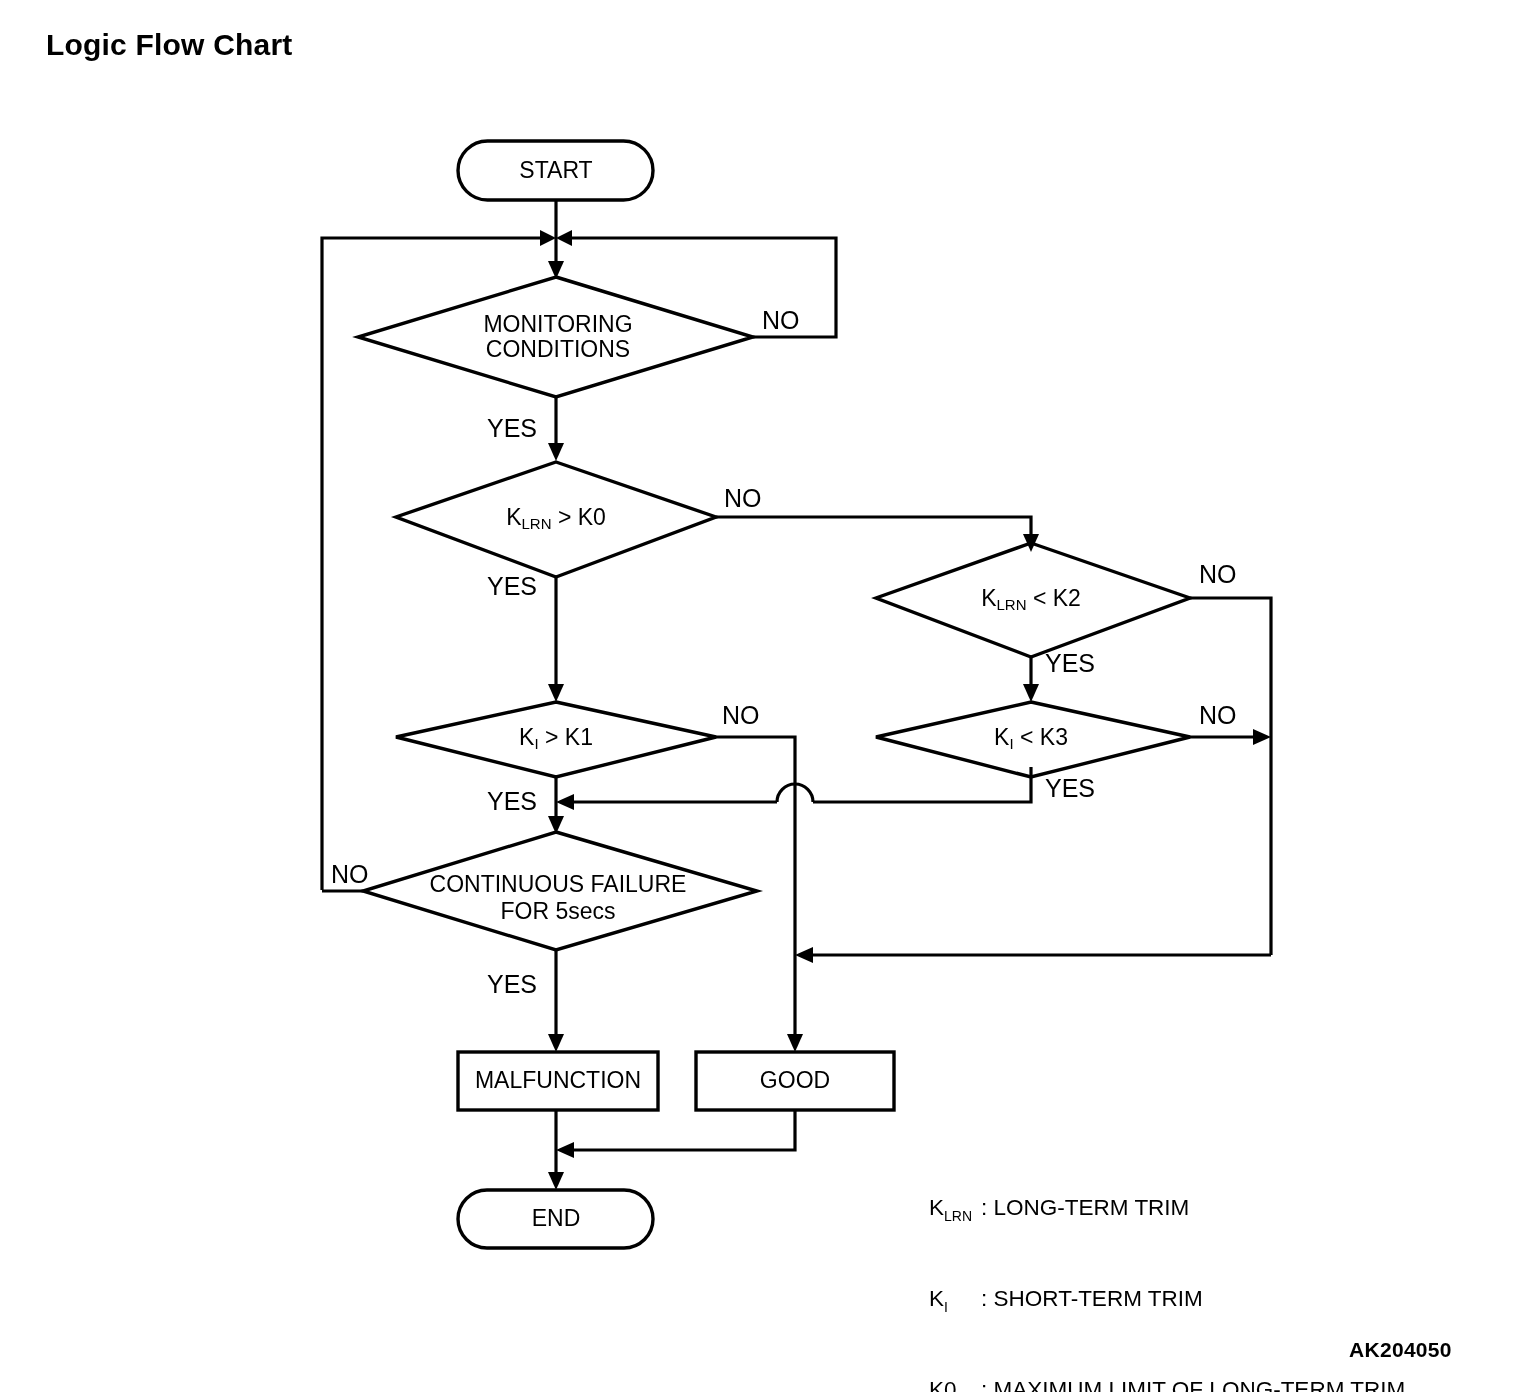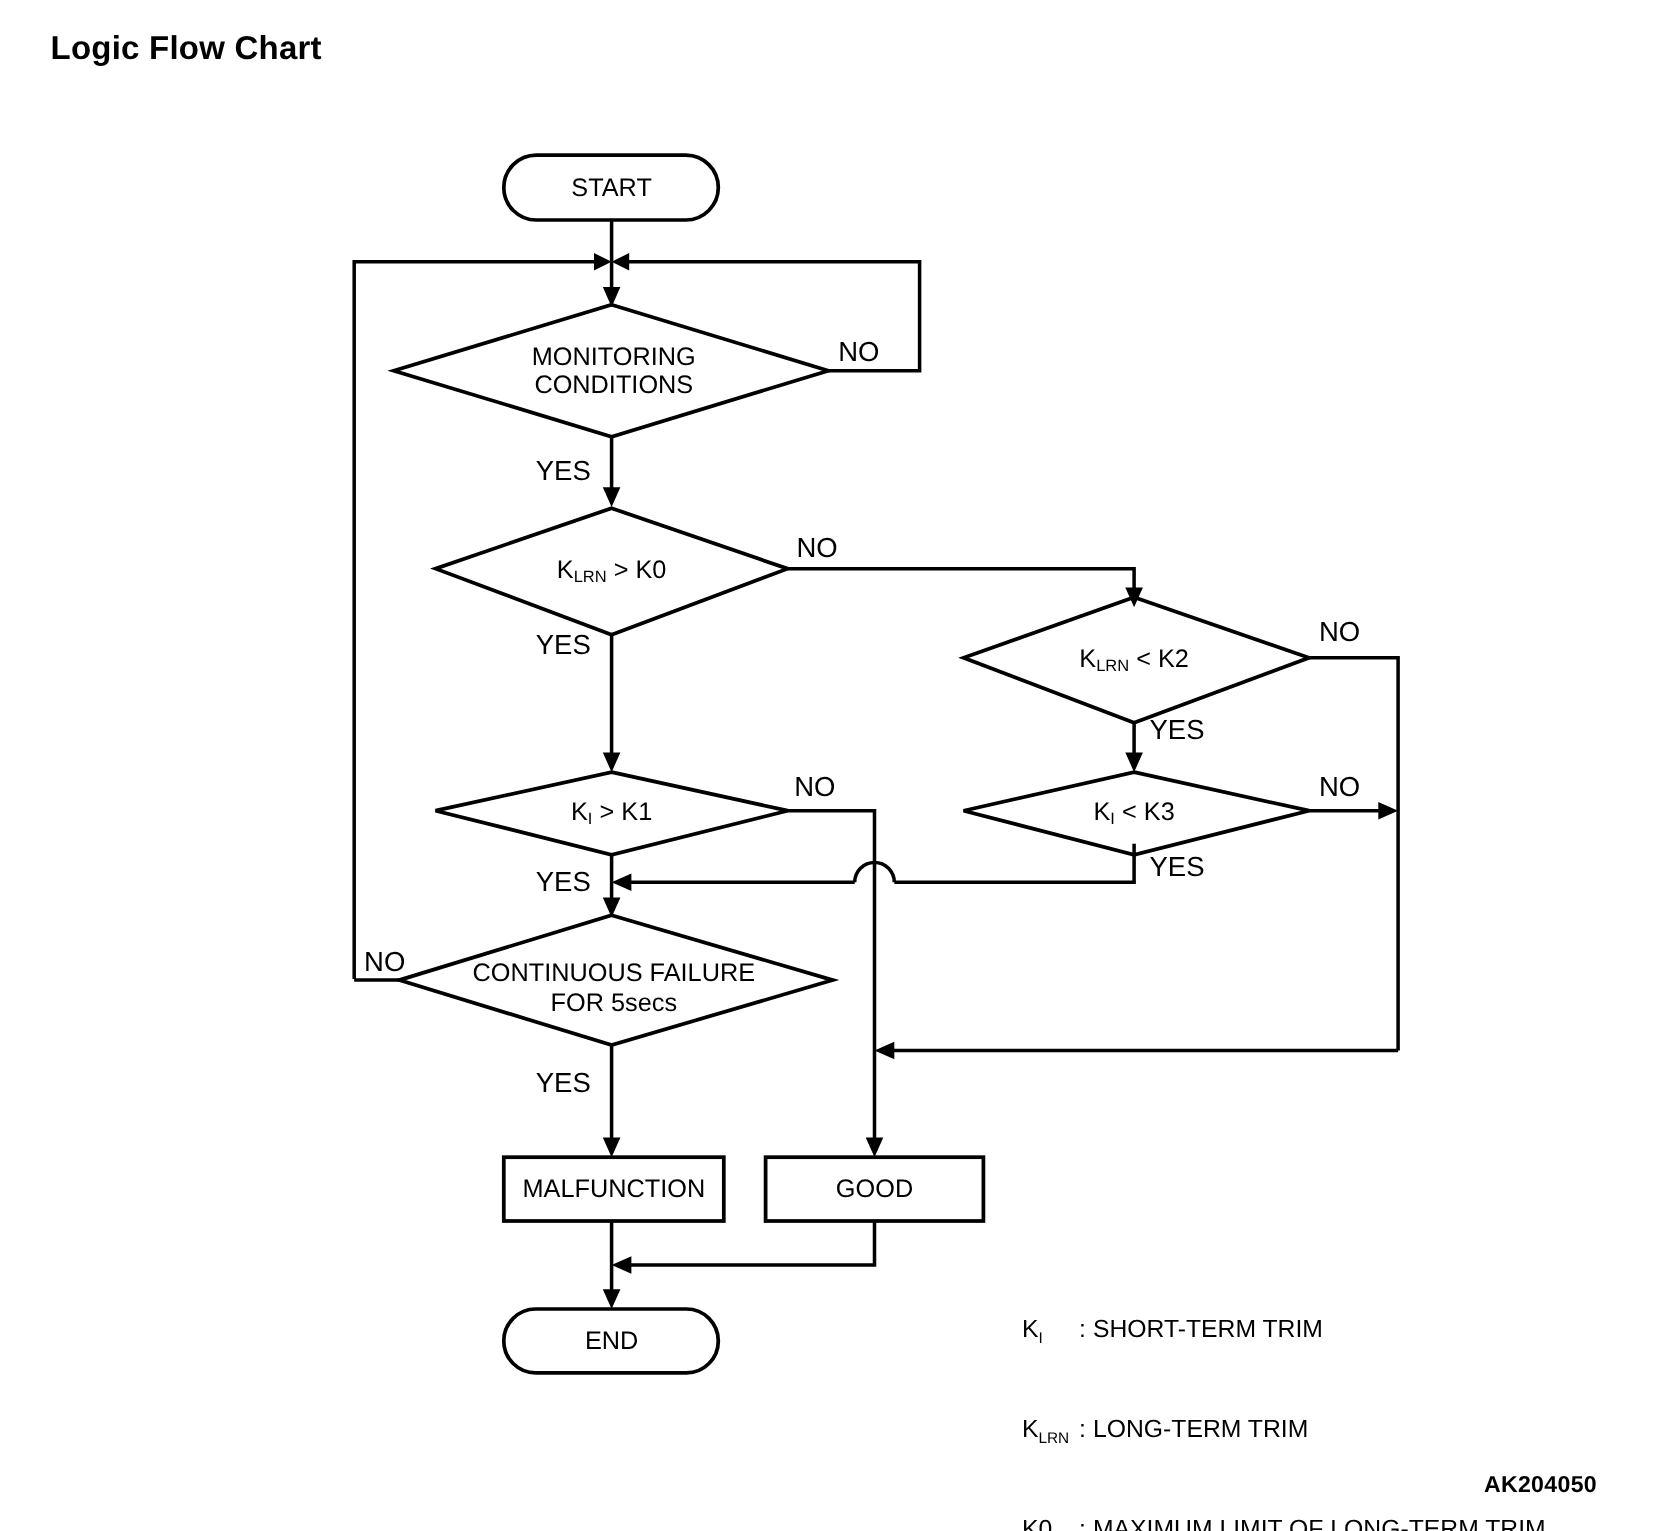--- a/index.html
+++ b/index.html
@@ -206,21 +206,21 @@
 
   <text class="edge-label" x="1199" y="717">NO</text>
   <text class="edge-label" x="1045" y="790">YES</text>
 
   <text class="edge-label" x="331" y="876">NO</text>
   <text class="edge-label" x="487" y="986">YES</text>
 
 </svg>
 
 <div id="legend">
+  <span class="legend-row"><span class="legend-sym">K<sub>LRN</sub></span><span>:</span> <span>LONG-TERM TRIM</span></span>
   <span class="legend-row"><span class="legend-sym">K<sub>I</sub></span><span>:</span> <span>SHORT-TERM TRIM</span></span>
-  <span class="legend-row"><span class="legend-sym">K<sub>LRN</sub></span><span>:</span> <span>LONG-TERM TRIM</span></span>
   <span class="legend-row"><span class="legend-sym">K0</span><span>:</span> <span>MAXIMUM LIMIT OF LONG-TERM TRIM</span></span>
   
   
   
 </div>
 
 <div id="ref-code">AK204050</div>
 
 </body></html>

